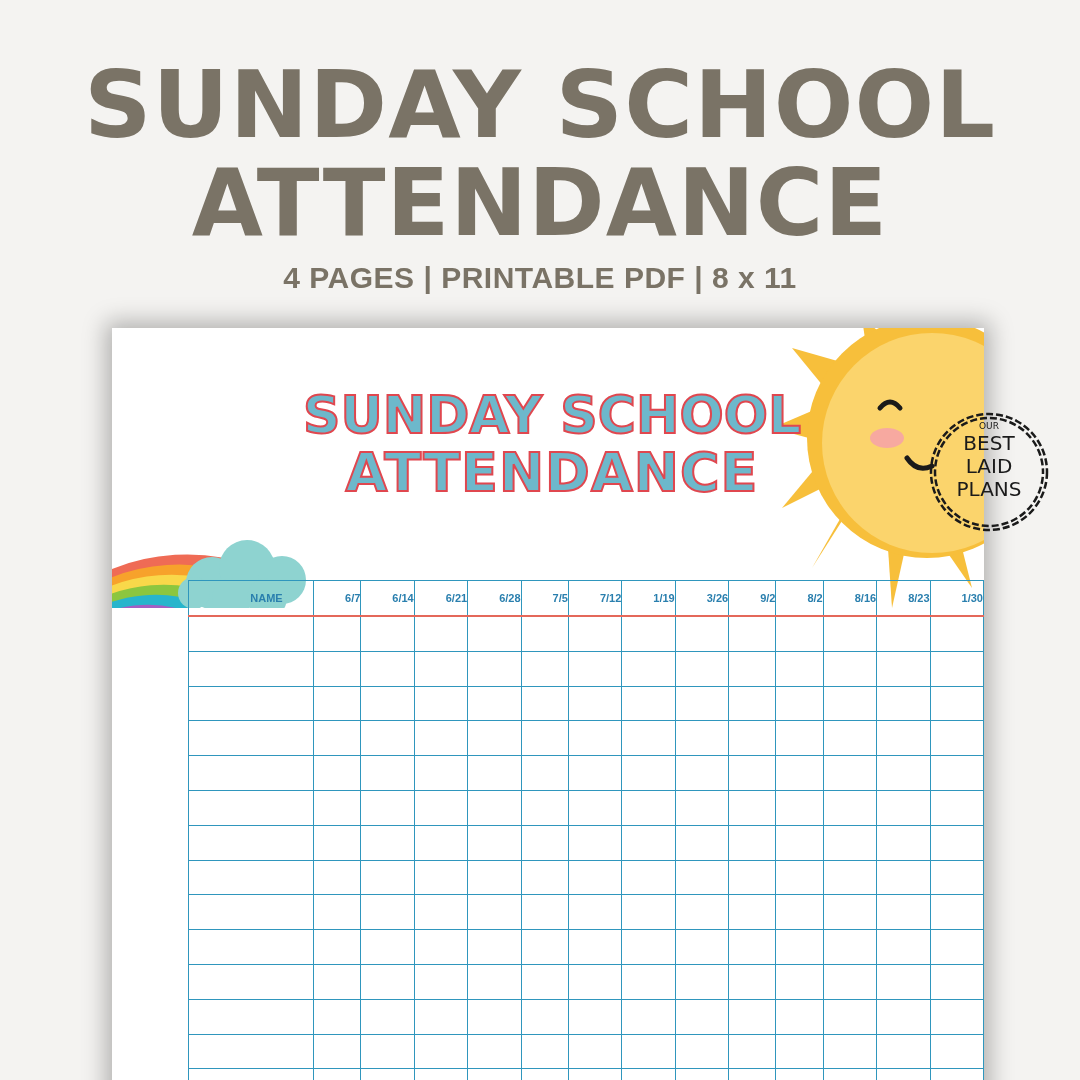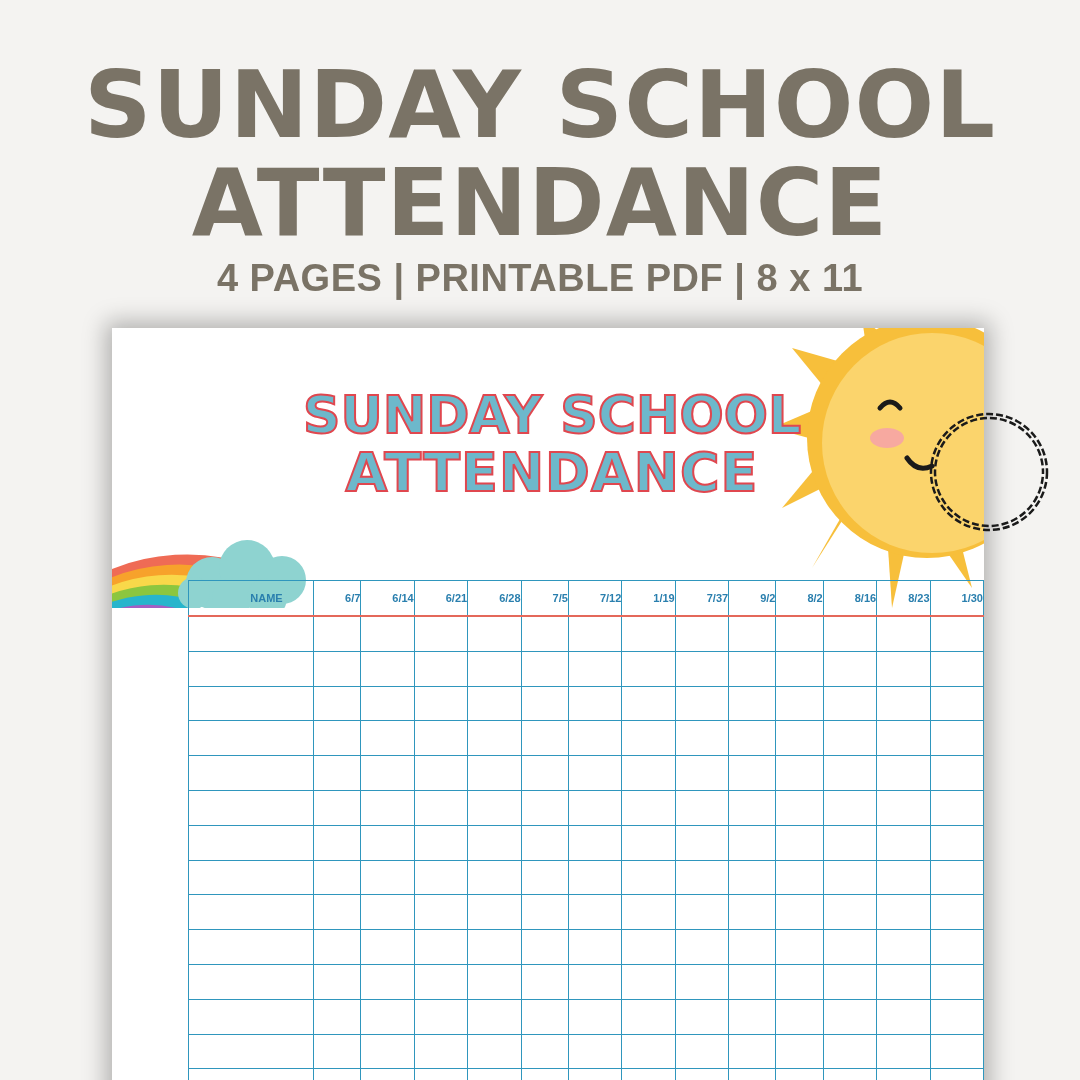--- a/index.html
+++ b/index.html
@@ -8,21 +8,21 @@
     background: #f4f3f1;
     font-family: "Liberation Sans", sans-serif;
   }
   .headline {
     position: absolute; left: 0; width: 1080px; text-align: center;
     color: #7a7366; font-family: "DejaVu Sans", sans-serif; font-weight: bold;
     letter-spacing: 1px; white-space: nowrap;
   }
   .h1 { top: 56px; font-size: 92px; line-height: 100px; transform: scaleX(1.02); }
   .h2 { top: 154px; font-size: 92px; line-height: 100px; }
-  .sub { top: 260px; font-size: 38px; line-height: 36px; font-family: "Liberation Sans", sans-serif; letter-spacing: 0.5px; }
+  .sub { top: 260px; font-size: 30px; line-height: 36px; font-family: "Liberation Sans", sans-serif; letter-spacing: 0.5px; }
 
   .paper {
     position: absolute; left: 112px; top: 328px; width: 872px; height: 780px;
     background: #ffffff;
     box-shadow: 0 0 22px 6px rgba(0,0,0,0.28);
     overflow: hidden;
   }
   .rainbow { position: absolute; left: -10px; top: 80px; width: 210px; height: 200px; }
   .sun { position: absolute; left: 640px; top: -20px; width: 260px; height: 300px; }
   .title-block {
@@ -136,21 +136,21 @@
     <thead>
       <tr>
         <th>NAME</th>
         <th>6/7</th>
         <th>6/14</th>
         <th>6/21</th>
         <th>6/28</th>
         <th>7/5</th>
         <th>7/12</th>
         <th>1/19</th>
-        <th>7/37</th>
+        <th>3/26</th>
         <th>9/2</th>
         <th>8/2</th>
         <th>8/16</th>
         <th>8/23</th>
         <th>1/30</th>
       </tr>
     </thead>
     <tbody id="grid-body">
         <tr class="row">
           <td></td>
@@ -378,13 +378,19 @@
         </tr>
       </tbody>
   </table>
 </div>
 
 <div class="logo">
   <svg width="128" height="128" viewBox="0 0 128 128">
     <circle cx="64" cy="64" r="58" fill="none" stroke="#1a1a1a" stroke-width="2.5" stroke-dasharray="7 3"></circle>
     <circle cx="64" cy="64" r="54" fill="none" stroke="#1a1a1a" stroke-width="2.5" stroke-dasharray="7 3" stroke-dashoffset="5"></circle>
   </svg>
+  <div class="logo-text">
+    <div class="our">OUR</div>
+    <div class="big">BEST</div>
+    <div class="big">LAID</div>
+    <div class="big">PLANS</div>
+  </div>
 </div>
 
 </body></html>

